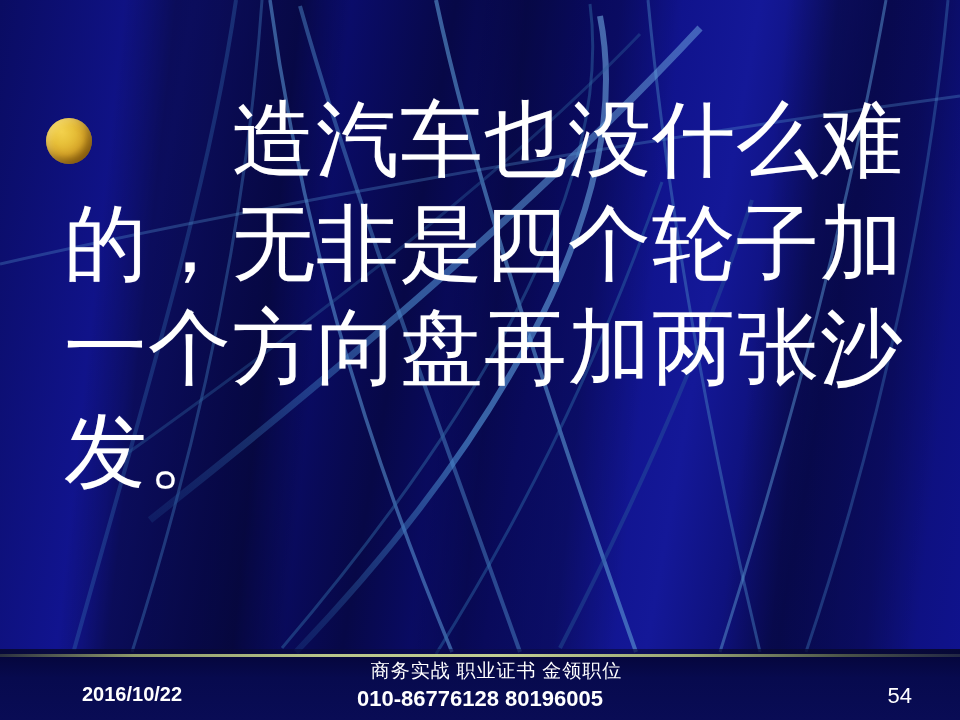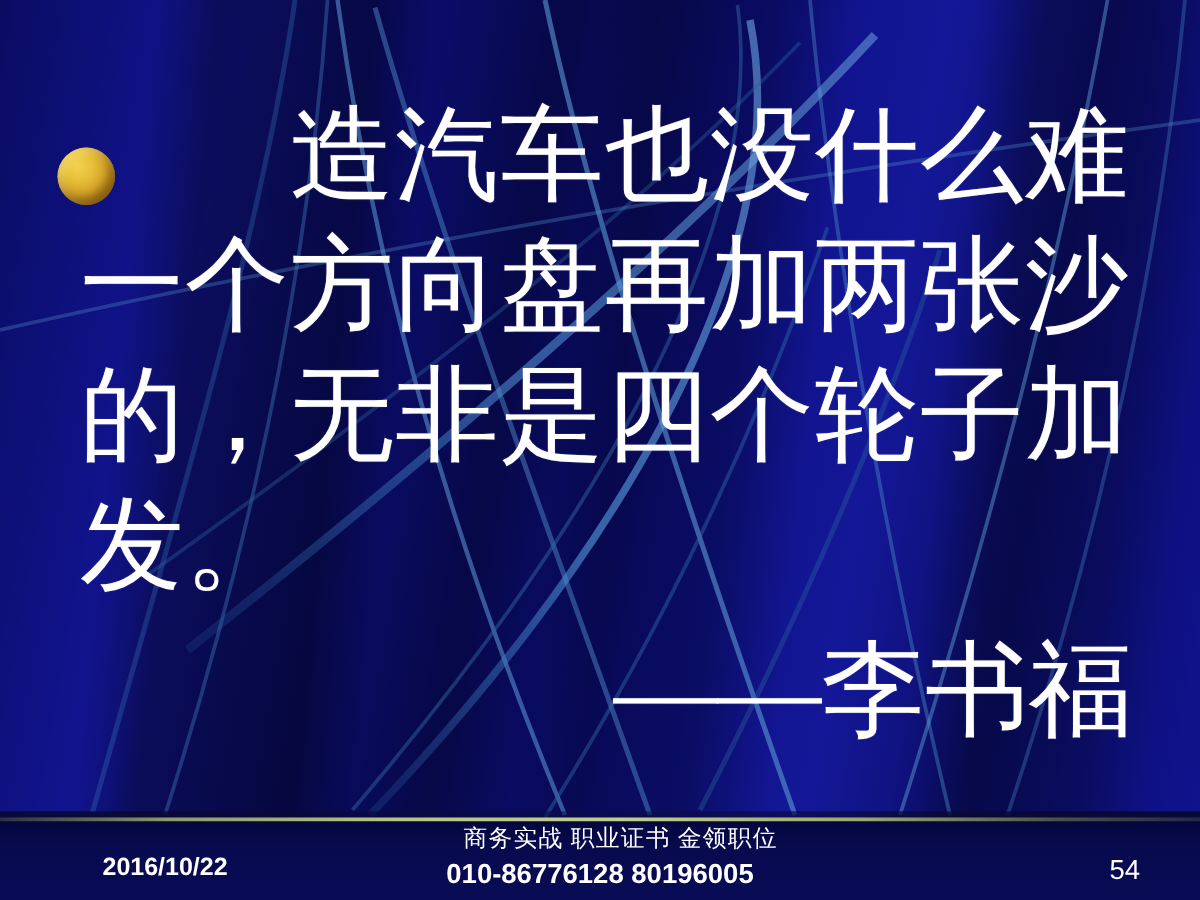--- a/index.html
+++ b/index.html
@@ -95,21 +95,21 @@
     background:
       radial-gradient(circle at 34% 30%, #f3d24d 0%, #e8c13a 26%, #d9a82a 52%, #b07f16 78%, #8a5f10 100%);
     box-shadow: inset -4px -5px 9px rgba(90,55,5,0.55),
                 inset 3px 3px 7px rgba(255,240,160,0.5);
   }
 
   
   .quote-block {
     position: absolute;
     left: 64px;
-    top: 72px;
+    top: 88px;
     width: 850px;
   }
   .quote-line {
     color: #ffffff;
     font-size: 83px;
     line-height: 104px;
     letter-spacing: 1px;
     white-space: pre;
     font-weight: 400;
     text-shadow: 0 0 1px rgba(255,255,255,0.35);
@@ -222,26 +222,25 @@
   </svg>
 
   <div class="footer-rule-dark"></div>
   <div class="footer-band"></div>
   <div class="footer-rule"></div>
 
   <div class="bullet"></div>
 
   <div class="quote-block">
     <div class="quote-line">　　造汽车也没什么难</div>
+    <div class="quote-line">的，无非是四个轮子加</div>
     <div class="quote-line">一个方向盘再加两张沙</div>
-    <div class="quote-line">的，无非是四个轮子加</div>
     <div class="quote-line">发。</div>
   </div>
 
-  <div class="attrib">——李书福</div>
 
   <div class="footer-date">2016/10/22</div>
 
   <div class="footer-center">
     <span class="fc-cn">商务实战 职业证书 金领职位</span>
     <span class="fc-tel">010-86776128 80196005</span>
   </div>
 
   <div class="footer-page">54</div>
 

